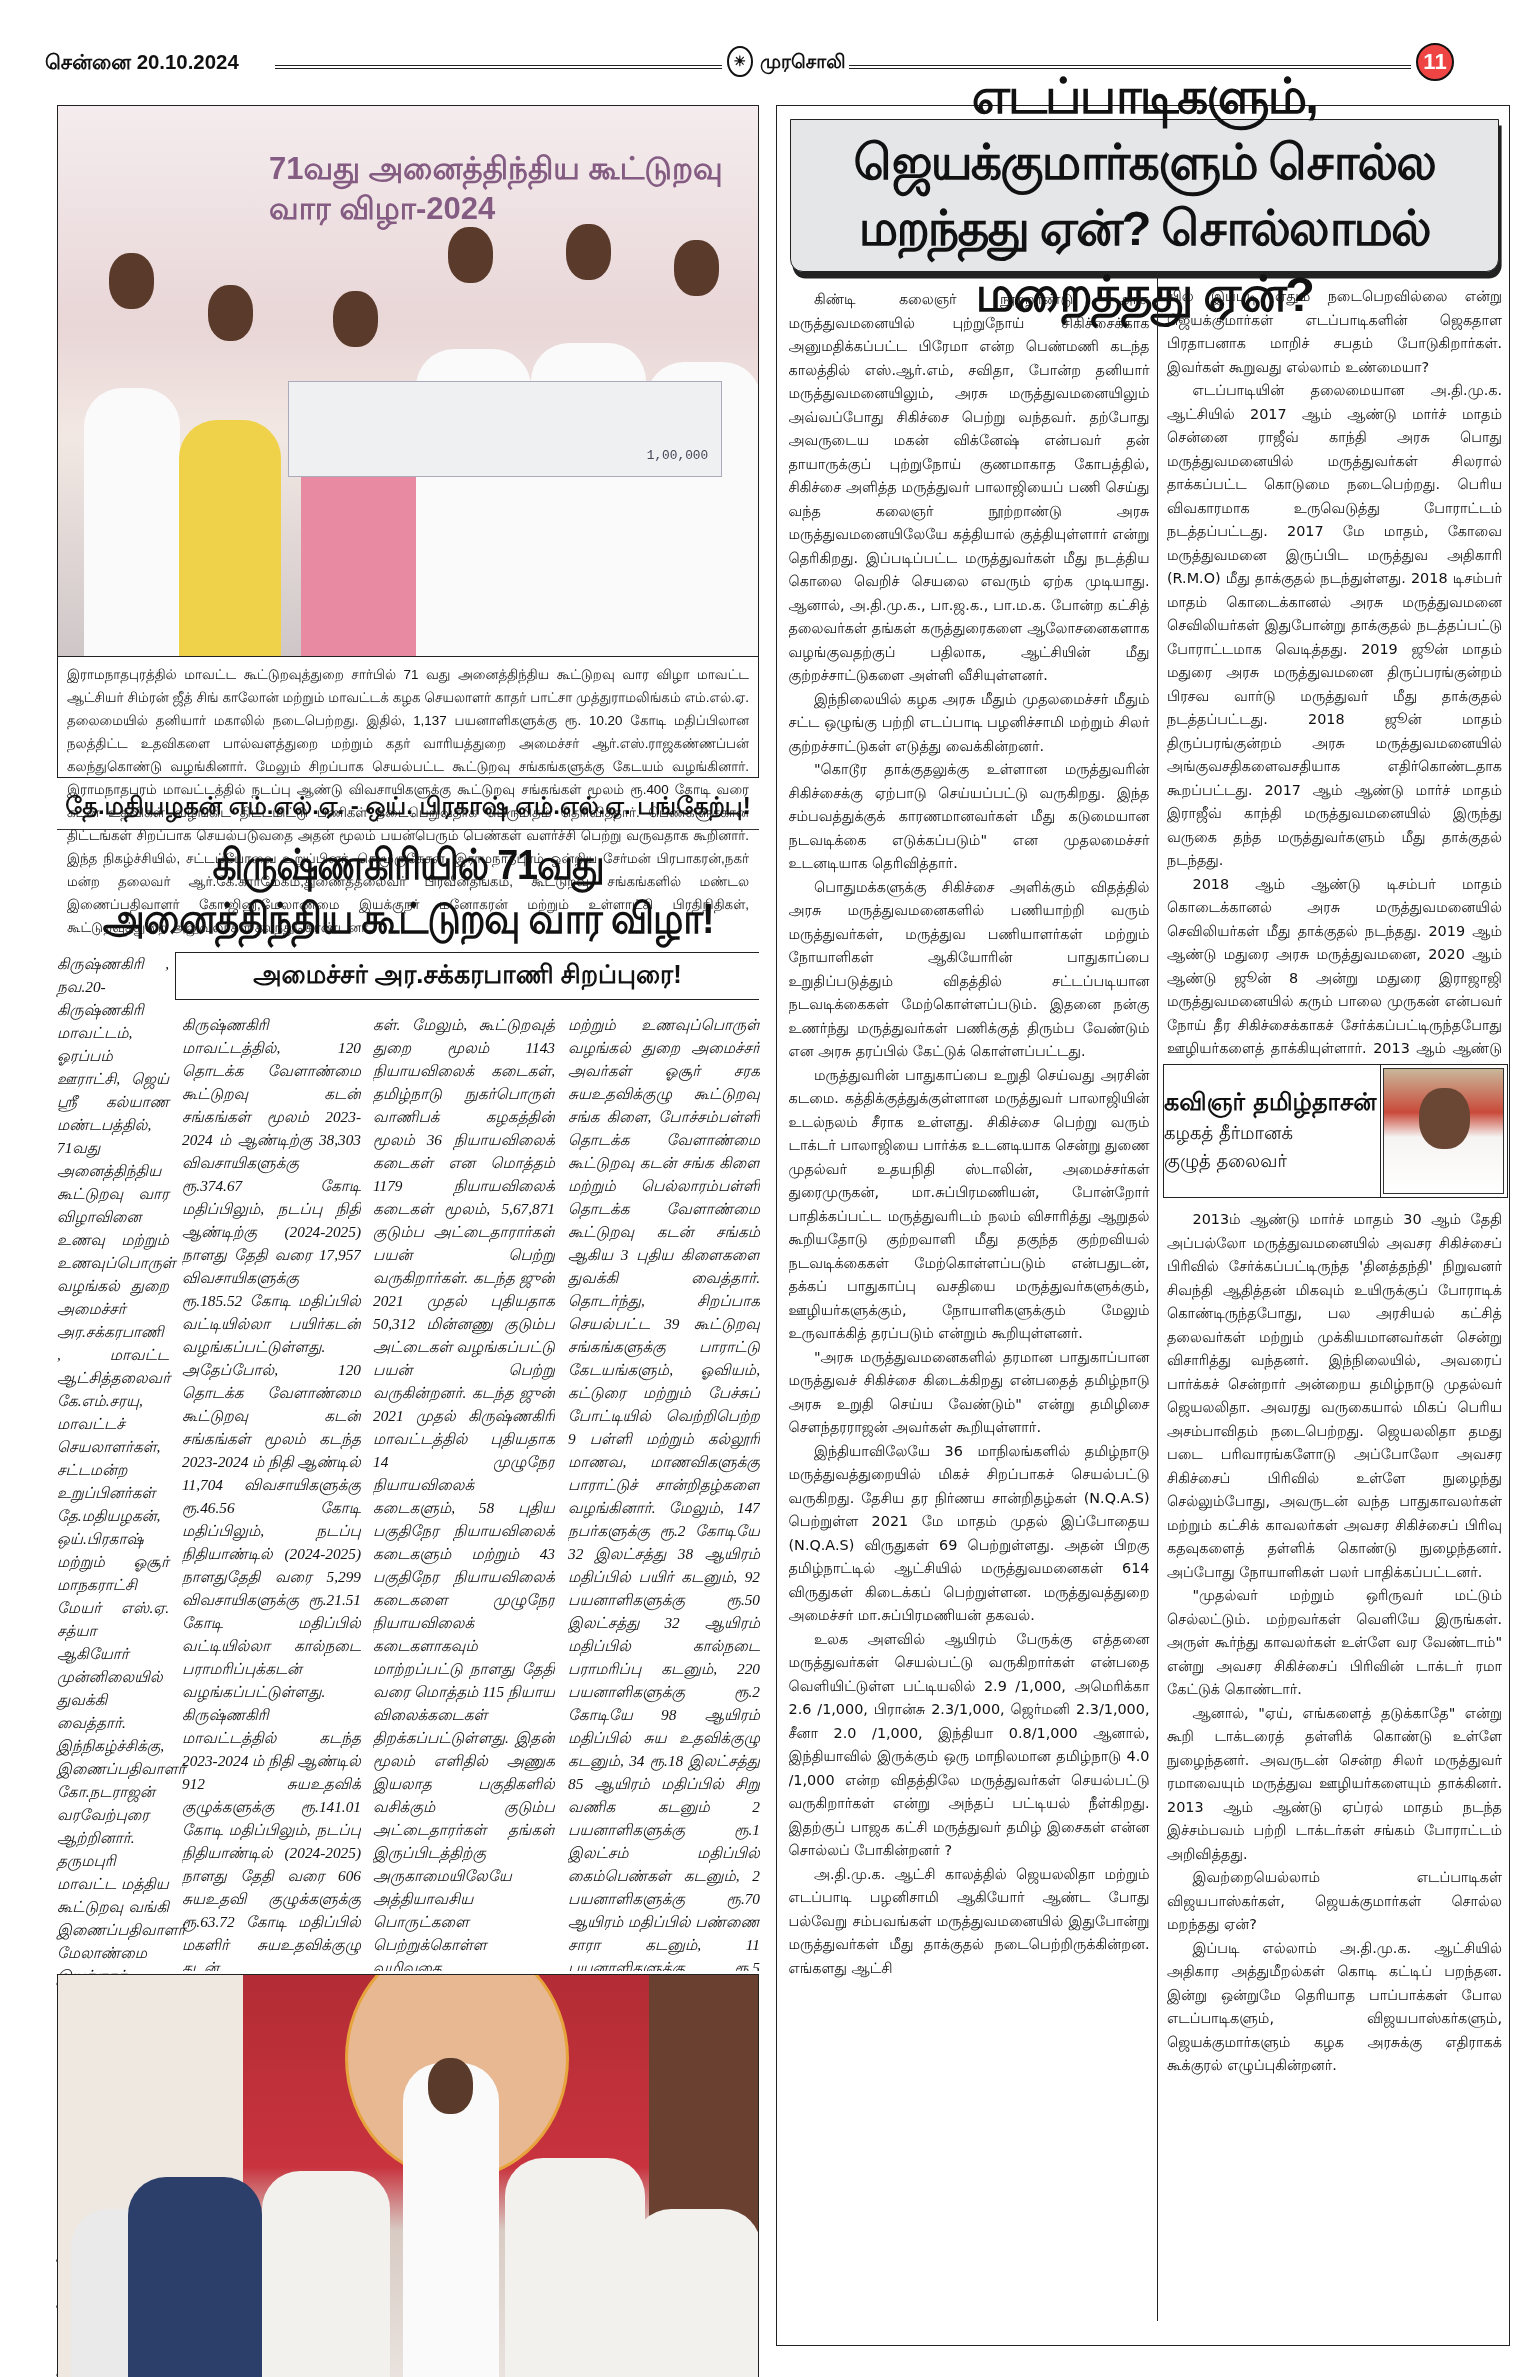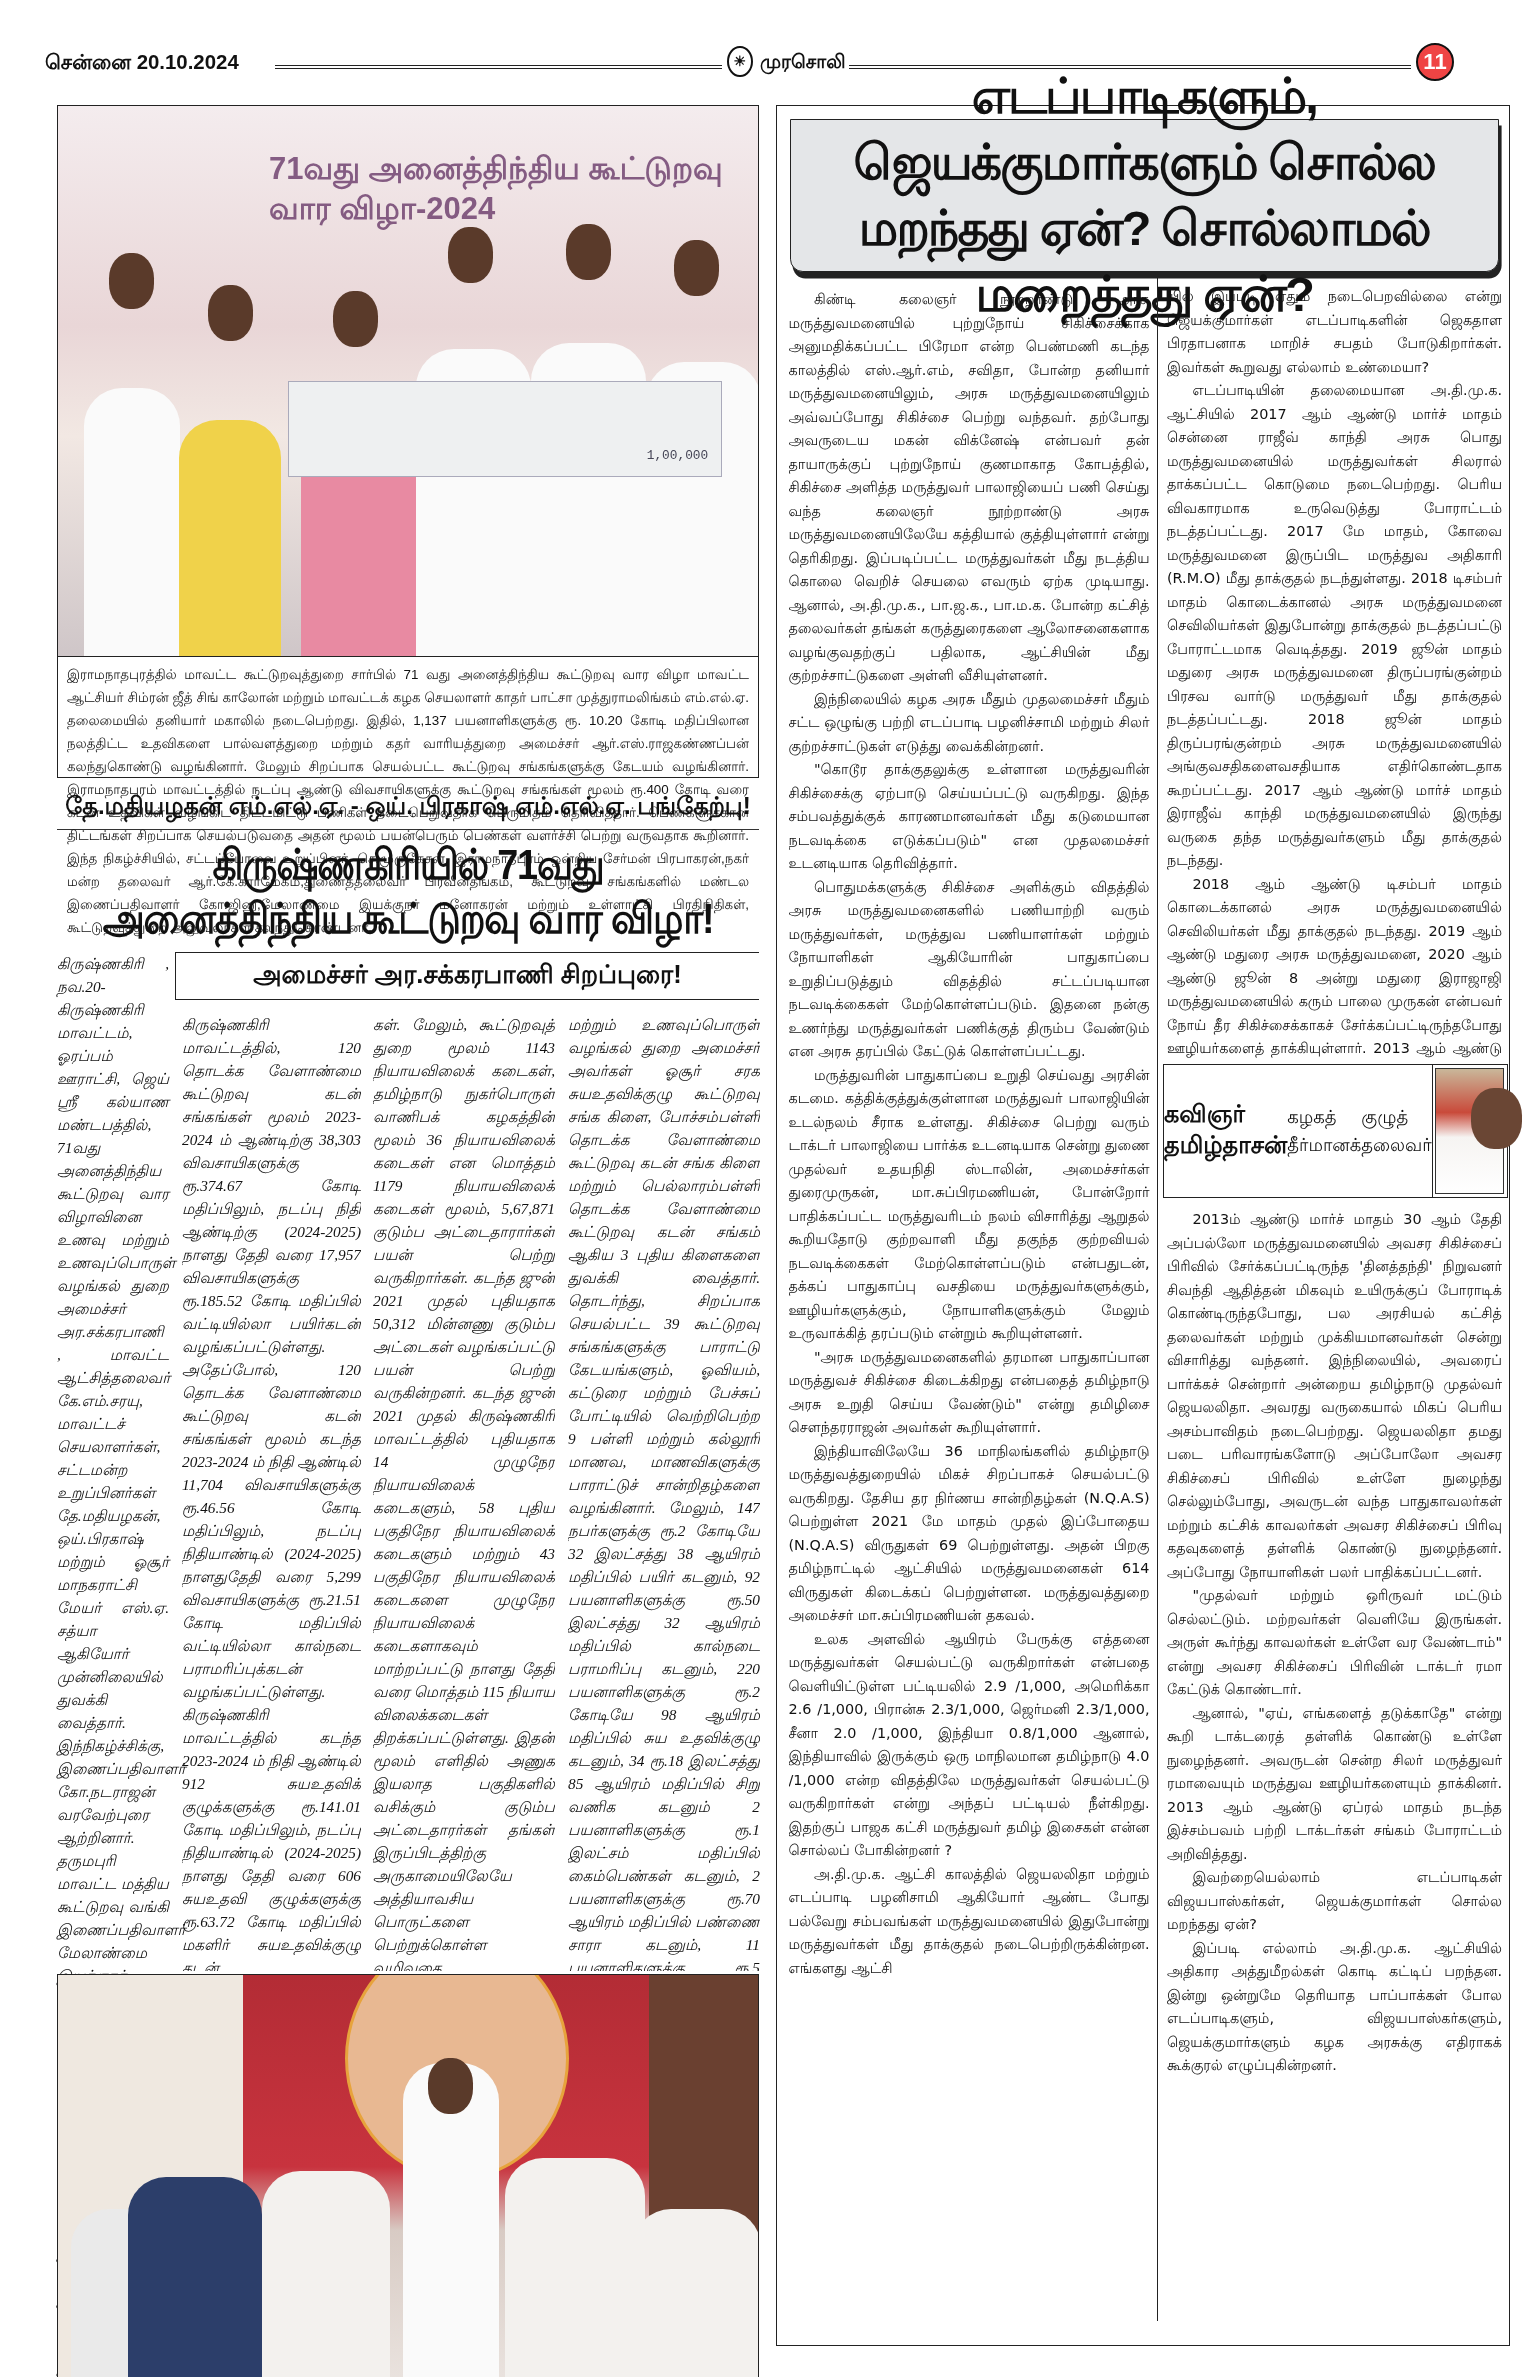--- a/index.html
+++ b/index.html
@@ -31,21 +31,21 @@
 .photo2 .wall{position:absolute;left:0;top:0;width:185px;height:428px;background:#efe8e0}
 .photo2 .door{position:absolute;right:0;top:0;width:109px;height:428px;background:#6a4030}
 .caption2{border:1.3px solid #222;border-top:none;padding:5.1px 7.7px;font:14px/23.6px "Liberation Sans",sans-serif;text-align:justify}
 
 .right{position:absolute;left:776px;top:105px;width:734px;height:2241px;border:1.9px double #222}
 .headbox{position:absolute;left:12.8px;top:12.8px;width:709px;height:153px;background:#e4e6e8;border:1.9px solid #222;border-radius:0 0 12.8px 12.8px;box-shadow:2.6px 6.4px 0 #222;display:flex;align-items:center;justify-content:center;text-align:center;font:bold 49px/66px "Liberation Sans",sans-serif;letter-spacing:-1.9px}
 .rcol{position:absolute;font:14.4px/23.5px "DejaVu Sans",sans-serif;text-align:justify}
 .rcol p{text-indent:25.5px}
 .vrule{position:absolute;left:380px;top:172px;width:1.3px;height:2043px;background:#222}
 .byline{position:absolute;left:386px;top:958px;width:345px;height:134px;border:1.9px solid #222;display:flex}
-.by-text{flex:1;display:flex;flex-direction:row;justify-content:center;align-items:center;border-right:1.9px solid #222}
+.by-text{flex:1;display:flex;flex-direction:column;justify-content:center;align-items:flex-start;border-right:1.9px solid #222}
 .by-name{font:bold 24px "DejaVu Sans",sans-serif}
 .by-title{font:18px/28px "DejaVu Sans",sans-serif}
 .by-photo{width:121px;margin:2.6px;border:1.3px solid #333;background:linear-gradient(180deg,#c9b79a 0%,#c94a3a 35%,#f6f4f2 55%,#fff 100%);position:relative}
 .by-photo .face{position:absolute;left:35px;top:19px;width:51px;height:61px;border-radius:45%;background:#6a4634}
 .dropcap{font-weight:bold;font-size:24px}
 </style>
 </head>
 <body>
 
 <div class="masthead">

